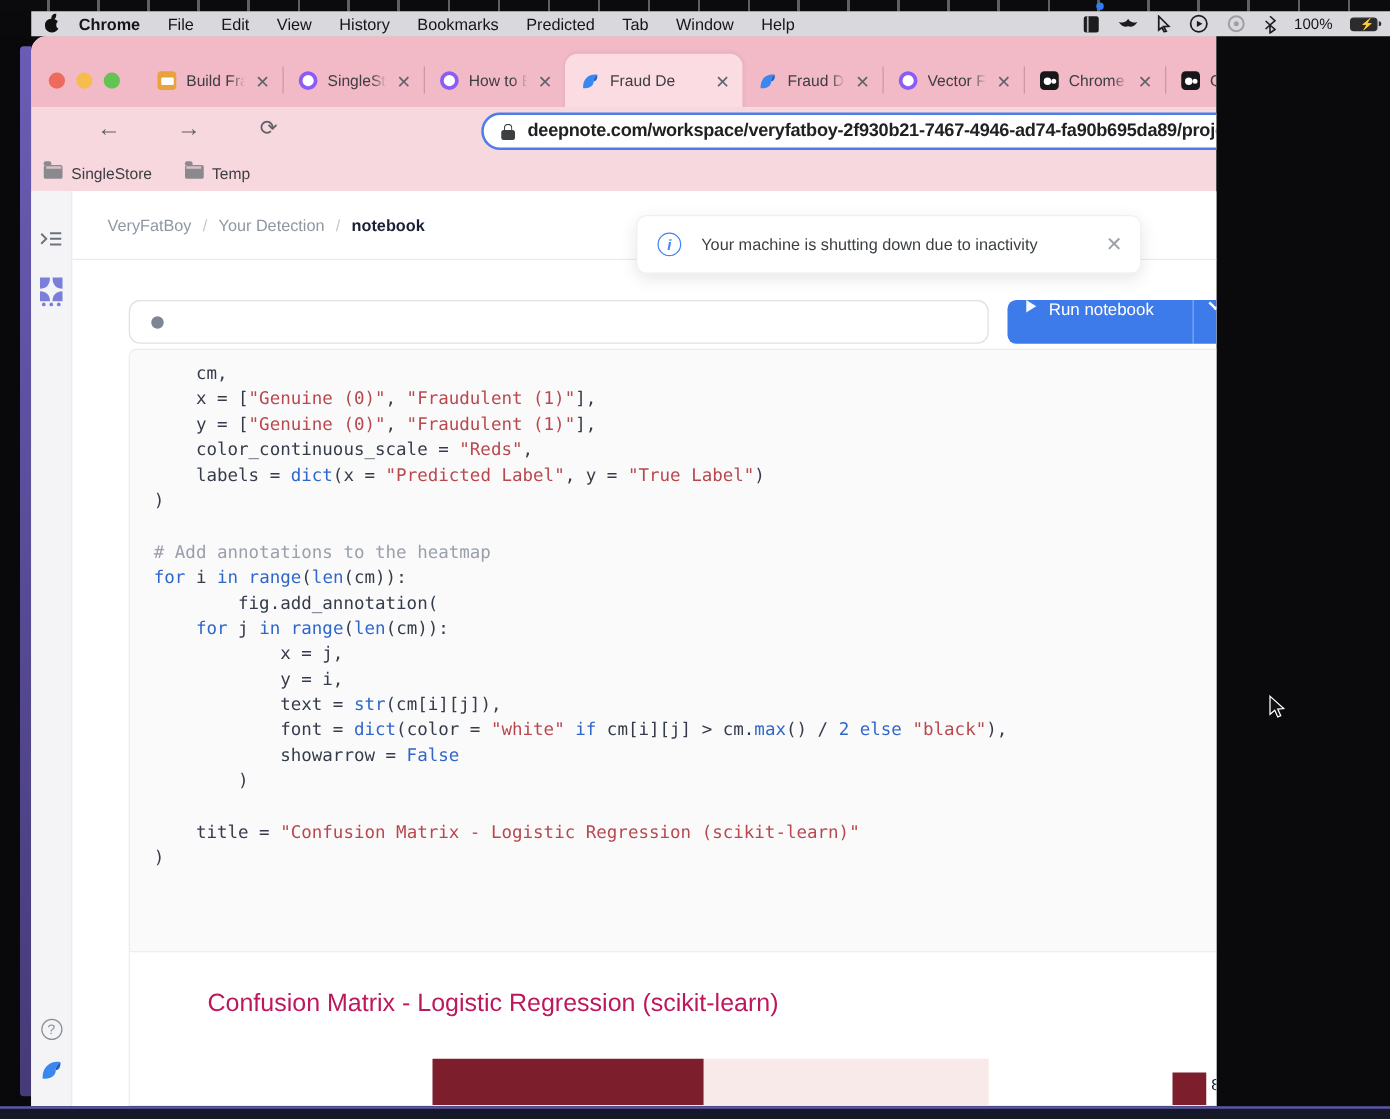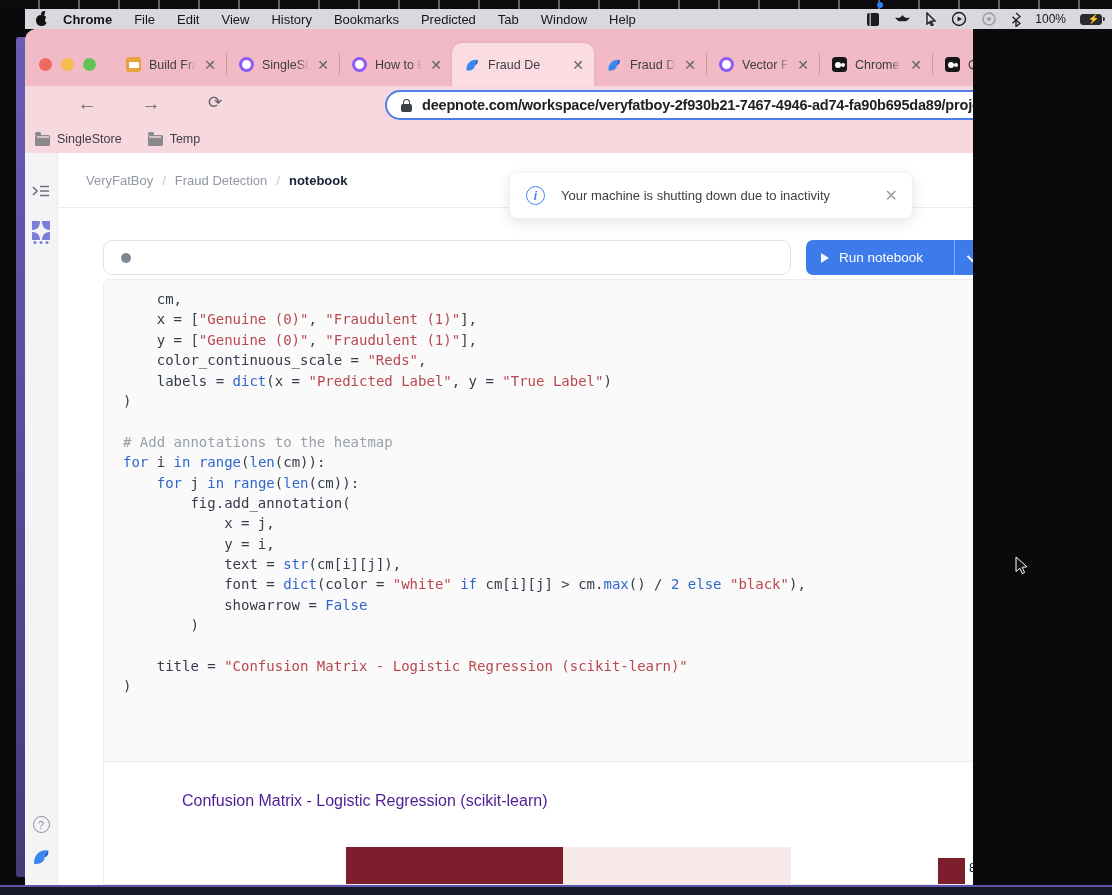--- a/index.html
+++ b/index.html
@@ -58,21 +58,21 @@
   .navbtn { color:#5f6368; font-size:19px; line-height:1; width:28px; text-align:center; position:absolute; top:8px; }
   .nb-back { left:48px; } .nb-fwd { left:112px; } .nb-reload { left:176px; font-size:17px; }
   .urlbar { position:absolute; left:360px; top:4px; width:760px; height:30px; background:#fff; border:2px solid #4d7de8; border-radius:16px;
     display:flex; align-items:center; padding:0 14px; overflow:hidden; }
   .lock { width:11px; height:13px; position:relative; margin-right:10px; flex:none; }
   .lock .shackle { position:absolute; left:2px; top:0; width:7px; height:8px; border:1.8px solid #3c4043; border-bottom:none; border-radius:4px 4px 0 0; }
   .lock .bodyy { position:absolute; left:0; top:5px; width:11px; height:8px; background:#3c4043; border-radius:2px; }
   .url { font-size:14.5px; font-weight:bold; color:#202124; white-space:nowrap; letter-spacing:-0.2px; }
 
   .bookmarksbar { height:29px; background:#f8d8df; display:flex; align-items:center; gap:26px; padding-left:10px; font-size:12.5px; color:#3d3d42; }
-  .bm { display:flex; align-items:flex-end; gap:7px; }
+  .bm { display:flex; align-items:flex-start; gap:7px; }
   .folder { width:15px; height:11px; background:#8a8a8e; border-radius:1.5px; position:relative; }
   .folder:before { content:""; position:absolute; left:0; top:-2.5px; width:6px; height:3px; background:#8a8a8e; border-radius:1.5px 1.5px 0 0; }
   .folder:after { content:""; position:absolute; left:1.5px; top:1.5px; width:12px; height:1.5px; background:#f8d8df; opacity:.7; }
 
   
   .app { position:absolute; left:0; top:124px; width:1087px; height:732px; display:flex; background:#fff; }
   .rail { width:33px; background:#f4f4f7; border-right:1px solid #e7e7ec; display:flex; flex-direction:column; align-items:center; padding:30px 0 14px; }
   .rail .spacer { flex:1; }
   .rail-icon { margin-bottom:16px; }
   .help-circle { width:17px; height:17px; border:1.5px solid #8a8f98; border-radius:50%; color:#8a8f98; font-size:11px;
@@ -91,37 +91,37 @@
   .toast .close { color:#9aa0a6; font-size:16px; flex:none; padding-left:8px; }
 
   .share-btn { position:absolute; left:1030px; top:20px; width:50px; height:38px; background:#4180f0; border-radius:8px;
     display:flex; align-items:center; padding-left:10px; z-index:4; }
 
   .card { position:absolute; left:45px; top:87px; width:937px; height:645px; }
   .prompt-pill { position:absolute; left:0; top:0; width:688px; height:35px; background:#fff; border:1px solid #e0e0e6; border-radius:9px;
     display:flex; align-items:center; padding-left:17px; }
   .prompt-dot { width:10px; height:10px; border-radius:50%; background:#7d8695; }
   .run-btn { position:absolute; left:703px; top:0; width:181px; height:35px; background:#3e7bea; border-radius:7px;
-    display:flex; align-items:center; color:#fff; font-size:13.5px; }
+    display:flex; align-items:flex-start; color:#fff; font-size:13.5px; }
   .run-play { margin:0 10px 0 15px; width:0; height:0; border-left:7px solid transparent; border-left-color:transparent;
     border-top:5px solid transparent; border-bottom:5px solid transparent; border-left:8px solid #fff; opacity:.95; }
   .run-label { flex:1; }
   .run-divider { width:1px; height:35px; background:rgba(255,255,255,.35); }
   .run-caret { width:32px; display:flex; justify-content:center; }
   .caret-glyph { width:8px; height:8px; border-right:2px solid #fff; border-bottom:2px solid #fff; transform:rotate(45deg) translateY(-2px); }
   .refresh-btn { position:absolute; left:896px; top:0; width:40px; height:35px; background:#fff; border:1px solid #e0e0e6; border-radius:7px;
     display:flex; align-items:center; justify-content:center; }
 
   .codebox { position:absolute; left:0; top:39px; width:937px; height:483px; background:#fbfafb; border:1px solid #ebebf0; border-radius:6px 6px 0 0; overflow:hidden; }
   #code { padding:9px 0 0 19px; font-family:"DejaVu Sans Mono", monospace; font-size:14px; line-height:20.4px; }
   .cl { white-space:pre; height:20.4px; }
   .tk-p { color:#343b4a; } .tk-k { color:#2e66c9; } .tk-s { color:#b8474e; } .tk-c { color:#98a0aa; } .tk-n { color:#2e66c9; }
 
   .outbox { position:absolute; left:0; top:522px; width:937px; height:123px; background:#fff; border:1px solid #ebebf0; border-top:none; overflow:hidden; }
-  .chart-title { position:absolute; left:78px; top:30px; font-size:16px; color:#4c1d95; }
+  .chart-title { position:absolute; left:62px; top:30px; font-size:20px; color:#be185d; }
   .hm-cell-a { position:absolute; left:242px; top:85px; width:217px; height:38px; background:#7d1e2d; }
   .hm-cell-b { position:absolute; left:459px; top:85px; width:228px; height:38px; background:#f7eae8; }
   .hm-cbar { position:absolute; left:834px; top:96px; width:27px; height:27px; background:#7d1e2d; }
   .hm-tick { position:absolute; left:865px; top:99px; font-size:12.5px; color:#0f172a; }
 
   .vdivider { position:absolute; left:1028px; top:55px; bottom:0; width:1px; background:#ececf0; }
   .thumb { position:absolute; left:1034px; top:314px; width:9px; height:36px; background:#bfc2c8; border-radius:5px; }
 
   .bottom-strip { position:absolute; left:0; top:885px; width:1112px; height:10px; background:#141829; border-top:2px solid #5c55a6; }
 
@@ -303,21 +303,21 @@
               <path d="M10.9 8.2 C10.8 6 11.5 4.6 13.8 2.8 C14.2 5.8 13 7.8 10.9 8.2 Z" fill="#1f5fc9"></path>
             </svg>
         </div>
       </div>
 
       <div class="main">
         <div class="app-header">
           <div id="breadcrumb">
               <span class="crumb">VeryFatBoy</span>
               <span class="sep">/</span>
-              <span class="crumb">Fraud Detection</span>
+              <span class="crumb">Your Detection</span>
               <span class="sep">/</span>
               <span class="crumb current">notebook</span>
             </div>
         </div>
 
         <div class="toast">
           <div class="info-i">i</div>
           <div class="msg">Your machine is shutting down due to inactivity</div>
           <div class="close">✕</div>
         </div>
@@ -354,22 +354,22 @@
             <div id="code">
                 <div class="cl"><span class="tk-p">    cm,</span></div>
                 <div class="cl"><span class="tk-p">    x = [</span><span class="tk-s">"Genuine (0)"</span><span class="tk-p">, </span><span class="tk-s">"Fraudulent (1)"</span><span class="tk-p">],</span></div>
                 <div class="cl"><span class="tk-p">    y = [</span><span class="tk-s">"Genuine (0)"</span><span class="tk-p">, </span><span class="tk-s">"Fraudulent (1)"</span><span class="tk-p">],</span></div>
                 <div class="cl"><span class="tk-p">    color_continuous_scale = </span><span class="tk-s">"Reds"</span><span class="tk-p">,</span></div>
                 <div class="cl"><span class="tk-p">    labels = </span><span class="tk-k">dict</span><span class="tk-p">(x = </span><span class="tk-s">"Predicted Label"</span><span class="tk-p">, y = </span><span class="tk-s">"True Label"</span><span class="tk-p">)</span></div>
                 <div class="cl"><span class="tk-p">)</span></div>
                 <div class="cl">&nbsp;</div>
                 <div class="cl"><span class="tk-c"># Add annotations to the heatmap</span></div>
                 <div class="cl"><span class="tk-k">for</span><span class="tk-p"> i </span><span class="tk-k">in</span><span class="tk-p"> </span><span class="tk-k">range</span><span class="tk-p">(</span><span class="tk-k">len</span><span class="tk-p">(cm)):</span></div>
+                <div class="cl"><span class="tk-p">        fig.add_annotation(</span></div>
                 <div class="cl"><span class="tk-p">    </span><span class="tk-k">for</span><span class="tk-p"> j </span><span class="tk-k">in</span><span class="tk-p"> </span><span class="tk-k">range</span><span class="tk-p">(</span><span class="tk-k">len</span><span class="tk-p">(cm)):</span></div>
-                <div class="cl"><span class="tk-p">        fig.add_annotation(</span></div>
                 <div class="cl"><span class="tk-p">            x = j,</span></div>
                 <div class="cl"><span class="tk-p">            y = i,</span></div>
                 <div class="cl"><span class="tk-p">            text = </span><span class="tk-k">str</span><span class="tk-p">(cm[i][j]),</span></div>
                 <div class="cl"><span class="tk-p">            font = </span><span class="tk-k">dict</span><span class="tk-p">(color = </span><span class="tk-s">"white"</span><span class="tk-p"> </span><span class="tk-k">if</span><span class="tk-p"> cm[i][j] &gt; cm.</span><span class="tk-k">max</span><span class="tk-p">() / </span><span class="tk-n">2</span><span class="tk-p"> </span><span class="tk-k">else</span><span class="tk-p"> </span><span class="tk-s">"black"</span><span class="tk-p">),</span></div>
                 <div class="cl"><span class="tk-p">            showarrow = </span><span class="tk-k">False</span></div>
                 <div class="cl"><span class="tk-p">        )</span></div>
                 <div class="cl">&nbsp;</div>
                 <div class="cl"><span class="tk-p">    title = </span><span class="tk-s">"Confusion Matrix - Logistic Regression (scikit-learn)"</span></div>
                 <div class="cl"><span class="tk-p">)</span></div>
                 <div class="cl">&nbsp;</div>

